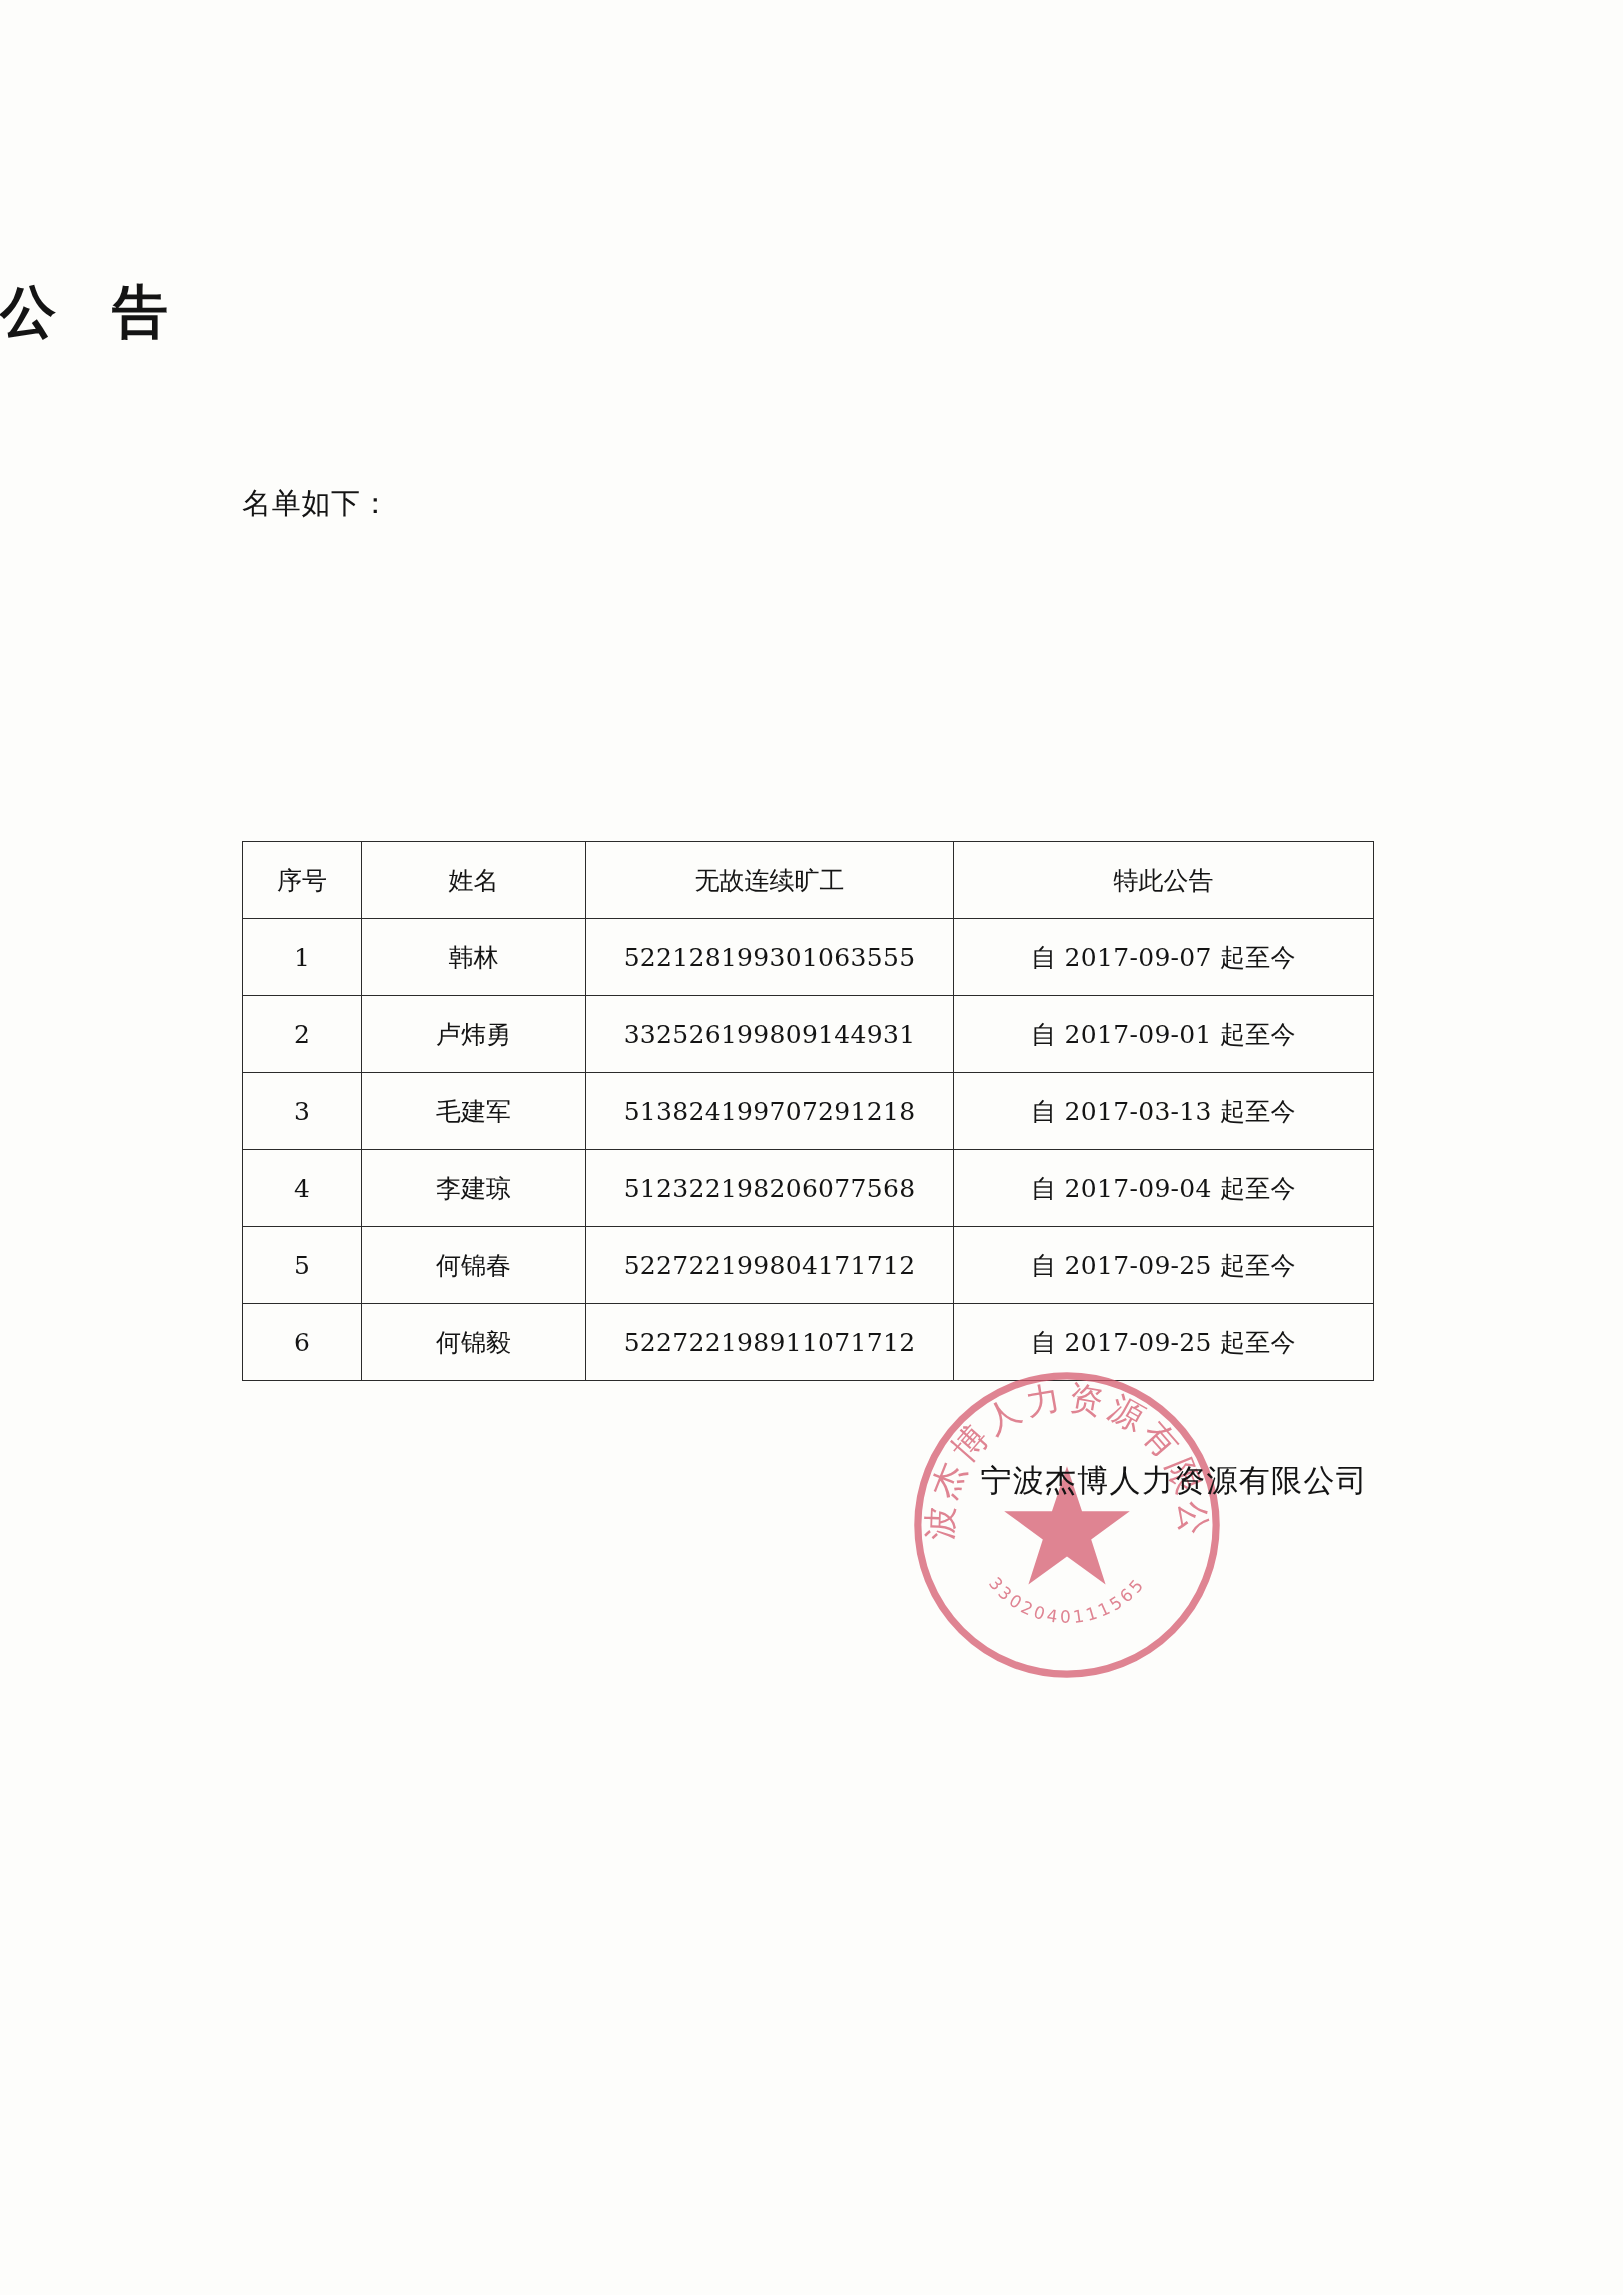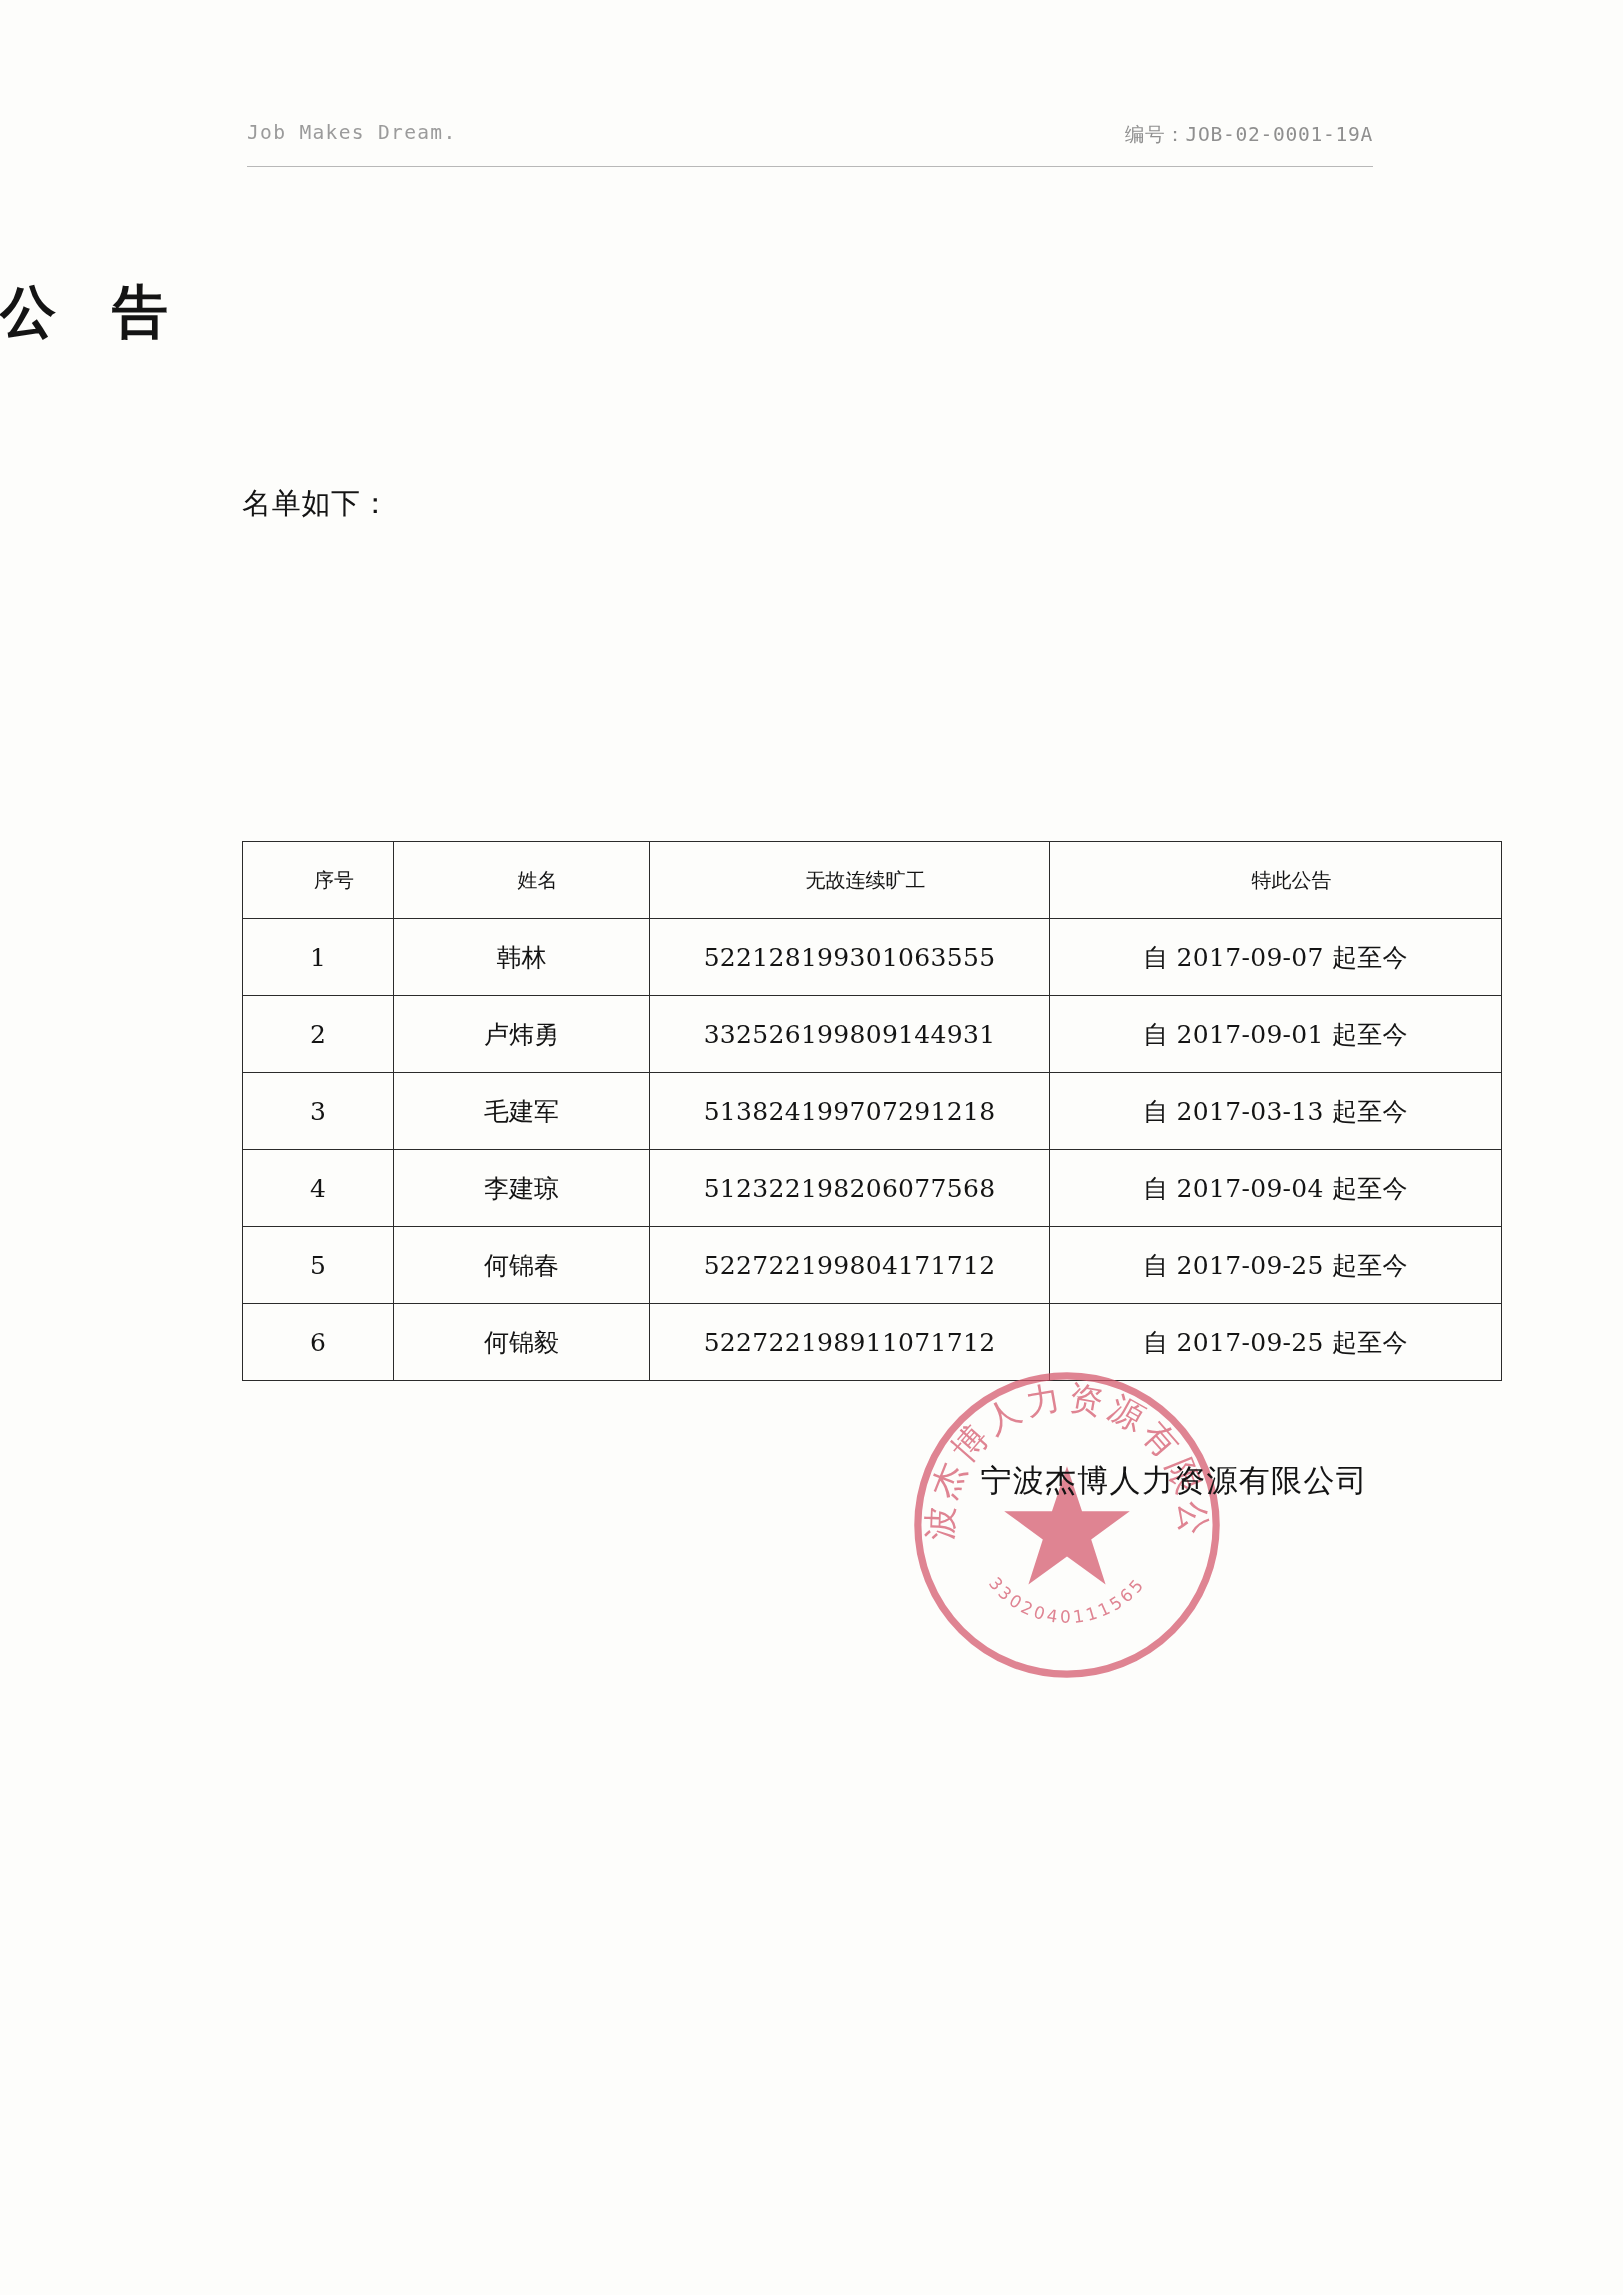--- a/index.html
+++ b/index.html
@@ -115,22 +115,21 @@
     height: 76px;
     text-align: center;
     vertical-align: middle;
     font-family: "DejaVu Serif", serif;
     font-size: 25px;
     color: #141414;
     font-weight: normal;
     padding: 0;
   }
   table.names th {
-    font-size: 20px;
-    padding-left: 32px;
+    font-size: 25px;
   }
   .col-idx { width: 118px; }
   .col-name { width: 223px; }
   .col-id { width: 367px; }
   .col-time { width: 419px; }
 
   .cell-id {
     font-family: "Liberation Serif", serif;
     font-size: 25.5px;
     letter-spacing: 0.3px;
@@ -171,25 +170,20 @@
     height: 314px;
     pointer-events: none;
     opacity: 0.72;
   }
 </style>
 </head>
 <body>
 
 <div class="page">
 
-  <div class="header">
-    <div class="header-left">Job Makes Dream.</div>
-    <div class="header-right">编号：JOB-02-0001-19A</div>
-    <div class="header-rule"></div>
-  </div>
 
   <div class="doc-title">公 告</div>
 
   <div class="body-block">
     <div class="listlabel">名单如下：</div>
   </div>
 
   <div class="table-wrap">
     <table class="names">
       <thead>

